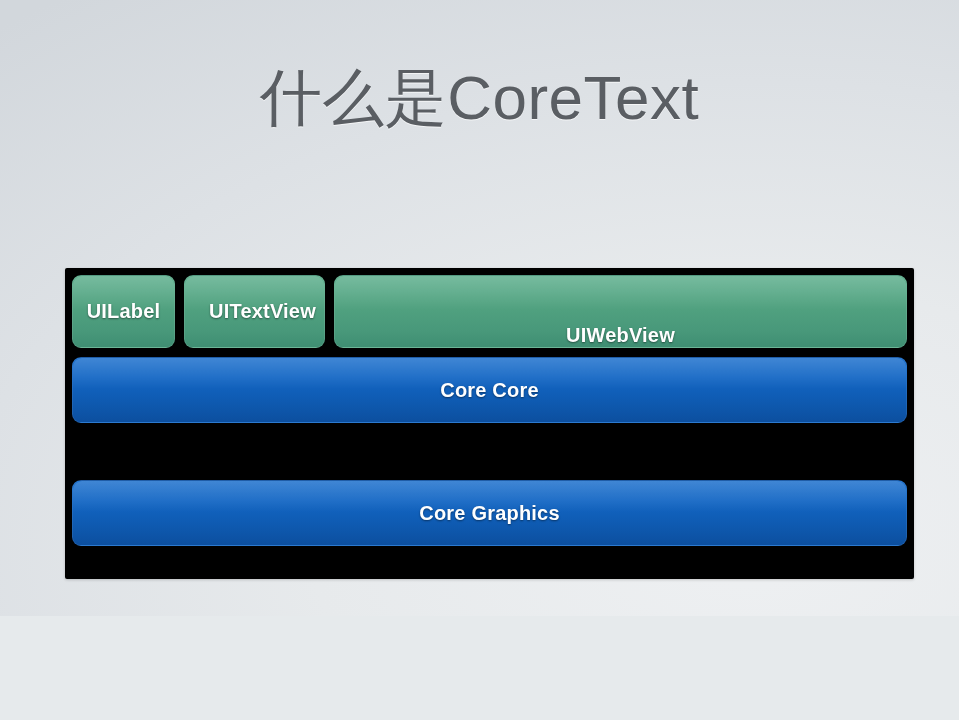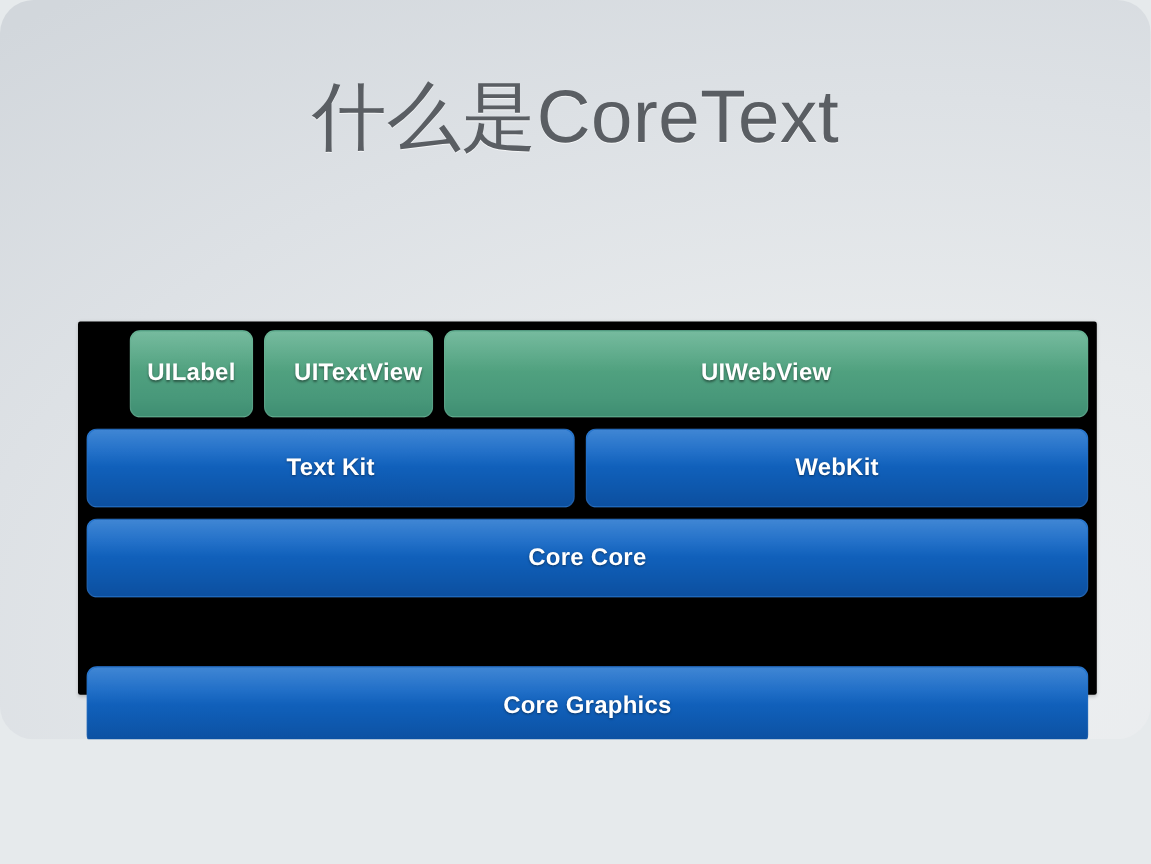--- a/index.html
+++ b/index.html
@@ -20,21 +20,20 @@
   
   .slide {
     position: absolute;
     inset: 0;
     width: 959px;
     height: 616px;
     background:
       radial-gradient(ellipse 120% 110% at 78% 88%, #eef0f2 0%, #e7eaec 38%, #dde1e5 68%, #d2d7dc 100%),
       linear-gradient(145deg, #c9d0d8 0%, #d7dce0 30%, #e4e7ea 62%, #eceef0 100%);
     overflow: hidden;
-    border-radius: 28px;
   }
 
   
   .slide-title {
     position: absolute;
     left: 0;
     right: 0;
     top: 64px;
     text-align: center;
     font-size: 62px;
@@ -111,28 +110,28 @@
   
   .box-blue {
     background: linear-gradient(to bottom, #1b6fcc 0%, #1366c4 30%, #0f5cb4 62%, #0c4f9f 100%);
     border: 1px solid rgba(255,255,255,0.08);
   }
 
   
   .w-uilabel    { flex: 0 0 103px; }
   .w-uitextfield{ flex: 0 0 144px; }
   .w-uitextview { flex: 0 0 141px; padding-left: 16px; }
-  .w-uiwebview  { flex: 1 1 auto; }
+  .w-uiwebview  { flex: 1 1 auto; align-items: flex-end; }
 
   .w-textkit { flex: 0 0 407px; }
   .w-webkit  { flex: 1 1 auto; }
 
   .w-full { flex: 1 1 auto; }
 
-  .row-green  { flex: 0 0 73px; margin-left: 36px; }
+  .row-green  { flex: 0 0 73px; }
   .row-blue1  { flex: 0 0 66px; }
   .row-blue2  { flex: 0 0 66px; }
   .row-blue3  { flex: 0 0 66px; margin-top: 48px; }
 </style>
 </head>
 <body>
 
 <div class="slide">
 
   <h1 class="slide-title">什么是CoreText</h1>
@@ -144,28 +143,20 @@
         <span class="box-label">UILabel</span>
       </div>
       <div class="stack-box box-green w-uitextview">
         <span class="box-label">UITextView</span>
       </div>
       <div class="stack-box box-green w-uiwebview">
         <span class="box-label">UIWebView</span>
       </div>
     </div>
 
-    <div class="stack-row row-blue1">
-      <div class="stack-box box-blue w-textkit">
-        <span class="box-label">Text Kit</span>
-      </div>
-      <div class="stack-box box-blue w-webkit">
-        <span class="box-label">WebKit</span>
-      </div>
-    </div>
 
     <div class="stack-row row-blue2">
       <div class="stack-box box-blue w-full">
         <span class="box-label">Core Core</span>
       </div>
     </div>
 
     <div class="stack-row row-blue3">
       <div class="stack-box box-blue w-full">
         <span class="box-label">Core Graphics</span>

